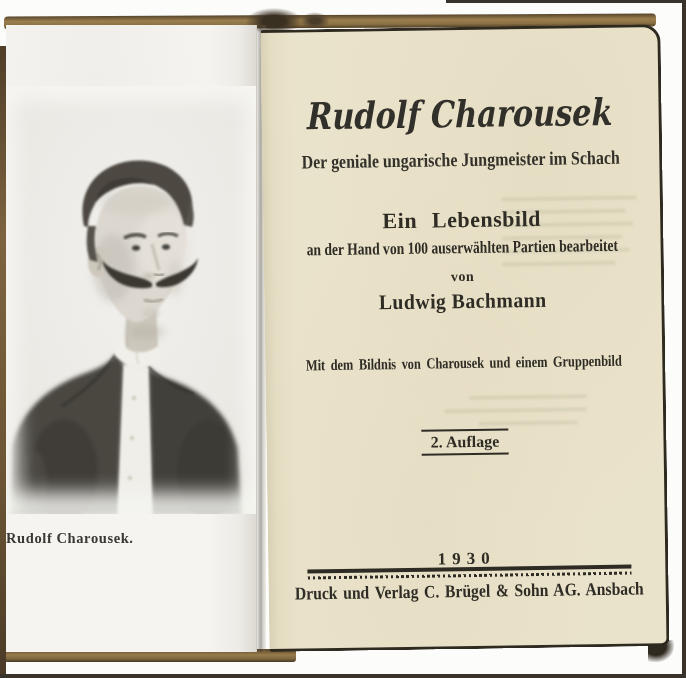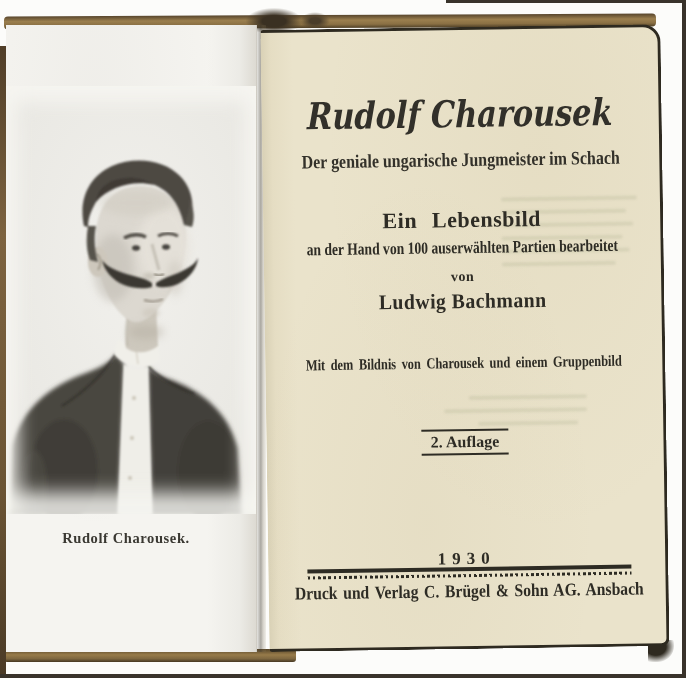--- a/index.html
+++ b/index.html
@@ -29,21 +29,21 @@
     background:radial-gradient(ellipse at 30% 30%, #2f2a20 40%, rgba(47,42,32,0) 75%);
     border-radius:0 0 16px 0;}
 
   
   .page-left{position:absolute;left:6px;top:25px;width:251px;height:627px;
     background:
       radial-gradient(ellipse at 35% 18%, rgba(120,115,100,0.05), transparent 55%),
       linear-gradient(90deg,#f5f4f0 80%,#ecebe6 93%,#dcd9d1 100%);
   }
   .portrait-wrap{position:absolute;left:0px;top:61px;width:250px;height:428px;}
-  .photo-caption{position:absolute;left:0;top:505px;width:240px;text-align:center;
+  .photo-caption{position:absolute;left:0;top:505px;width:240px;text-align:left;
     font-size:14.5px;letter-spacing:0.6px;color:#3a3832;font-weight:bold;}
 
   
   .gutter{position:absolute;left:256px;top:25px;width:10px;height:627px;
     background:linear-gradient(90deg,rgba(90,85,70,0.05),rgba(70,64,52,0.45) 48%,rgba(110,98,74,0.28) 70%,rgba(150,138,105,0.12));}
 
   
   .page-right{position:absolute;left:265px;top:30px;width:400px;height:622px;
     box-sizing:border-box;
     border-top:3px solid #2e2a20;border-right:3px solid #2e2a20;border-bottom:3px solid #2e2a20;

